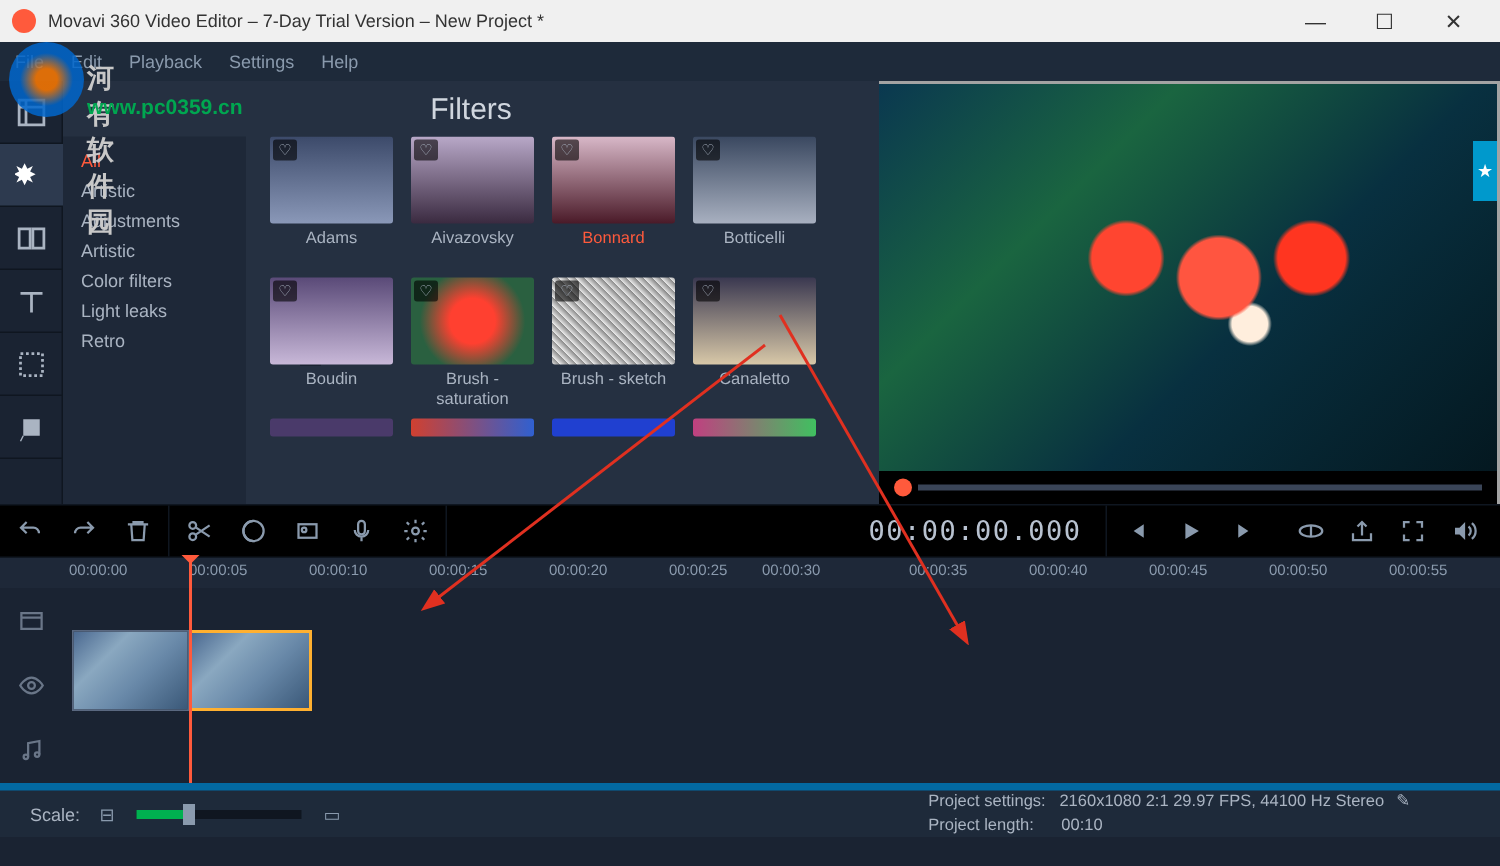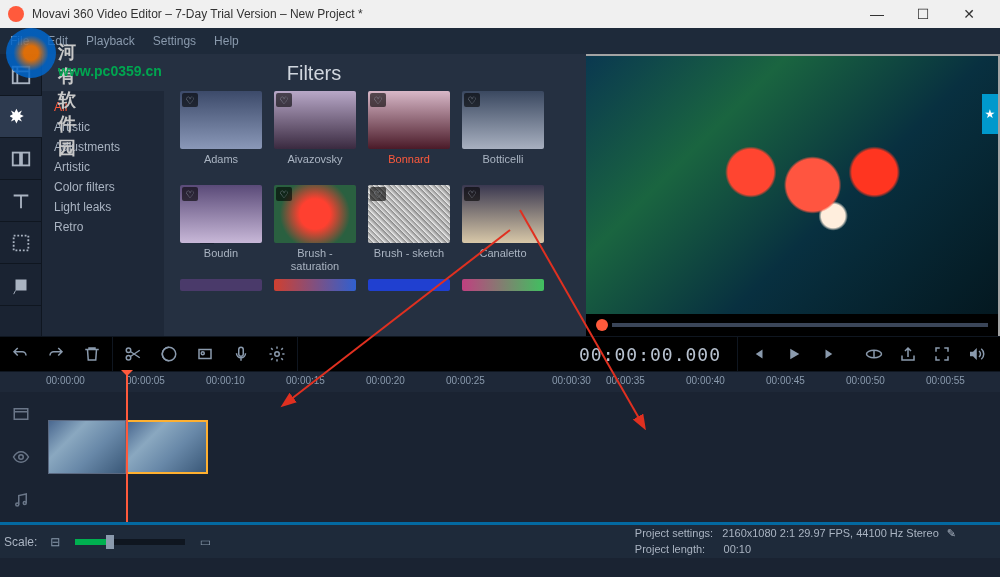--- a/index.html
+++ b/index.html
@@ -64,21 +64,21 @@
 .tl-left { width: 42px; background: #1a2332; display: flex; flex-direction: column; }
 .tl-icon { height: 43px; display: flex; align-items: center; justify-content: center; color: #6a7688; }
 .tl-tracks { flex: 1; position: relative; }
 .tl-video { position: absolute; top: 28px; left: 6px; height: 54px; display: flex; }
 .clip { height: 54px; border: 1px solid #5a6880; background: linear-gradient(135deg,#4a6890 0%,#8aa8c0 30%,#6888a8 60%,#3a5878 100%); position: relative; }
 .clip.selected { border: 2px solid #ffb030; }
 .playline { position: absolute; top: 0; bottom: 0; width: 2px; background: #ff5a3c; }
 
 .arrow { position: absolute; pointer-events: none; z-index: 20; }
 
-.footer { height: 36px; background: #1e2a3a; display: flex; align-items: center; padding: 0 4px; font-size: 12px; color: #aab4c2; border-top: 3px solid #0369a1; }
+.footer { height: 36px; background: #1e2a3a; display: flex; align-items: center; padding: 0 20px; font-size: 12px; color: #aab4c2; border-top: 5px solid #0369a1; }
 .scale-slider { width: 110px; height: 6px; background: #0f1620; margin: 0 8px; position: relative; }
 .scale-fill { position: absolute; left: 0; top: 0; bottom: 0; width: 28%; background: #00b050; }
 .scale-handle { position: absolute; left: 28%; top: -4px; width: 8px; height: 14px; background: #8a9aad; }
 .footer-spacer { flex: 1; }
 .footer-info { font-size: 11px; line-height: 1.4; text-align: left; margin-right: 40px; }
 .pencil { margin-left: 8px; cursor: pointer; }
 .export-btn { background: #00b050; color: #fff; padding: 8px 36px; font-size: 15px; border-radius: 3px; cursor: pointer; }
 </style>
 </head>
 <body>
@@ -328,21 +328,21 @@
   </div>
 </div>
 
 <div class="timeline-ruler">
   <span class="ruler-tick" style="left:46px">00:00:00</span>
   <span class="ruler-tick" style="left:126px">00:00:05</span>
   <span class="ruler-tick" style="left:206px">00:00:10</span>
   <span class="ruler-tick" style="left:286px">00:00:15</span>
   <span class="ruler-tick" style="left:366px">00:00:20</span>
   <span class="ruler-tick" style="left:446px">00:00:25</span>
-  <span class="ruler-tick" style="left:552px">00:00:30</span>
+  <span class="ruler-tick" style="left:508px">00:00:30</span>
   <span class="ruler-tick" style="left:606px">00:00:35</span>
   <span class="ruler-tick" style="left:686px">00:00:40</span>
   <span class="ruler-tick" style="left:766px">00:00:45</span>
   <span class="ruler-tick" style="left:846px">00:00:50</span>
   <span class="ruler-tick" style="left:926px">00:00:55</span>
   <div class="ruler-marker" style="left:126px"></div>
 </div>
 
 <div class="timeline">
   <div class="tl-left">

